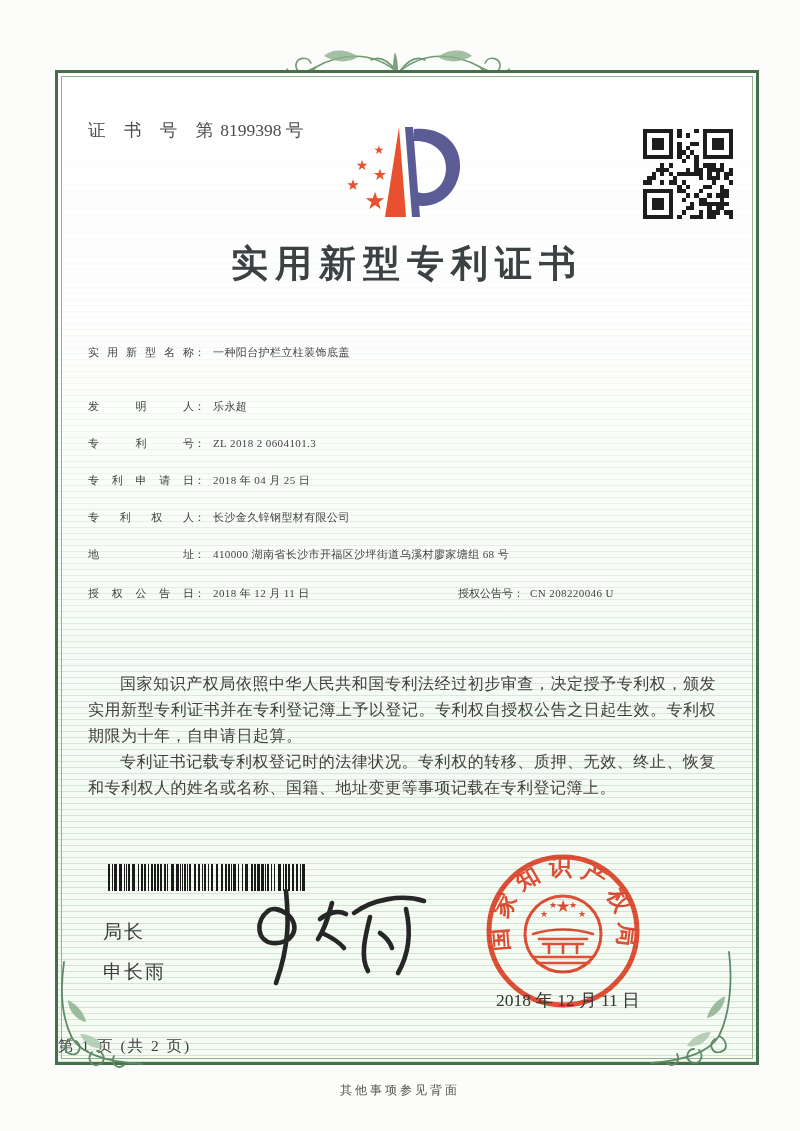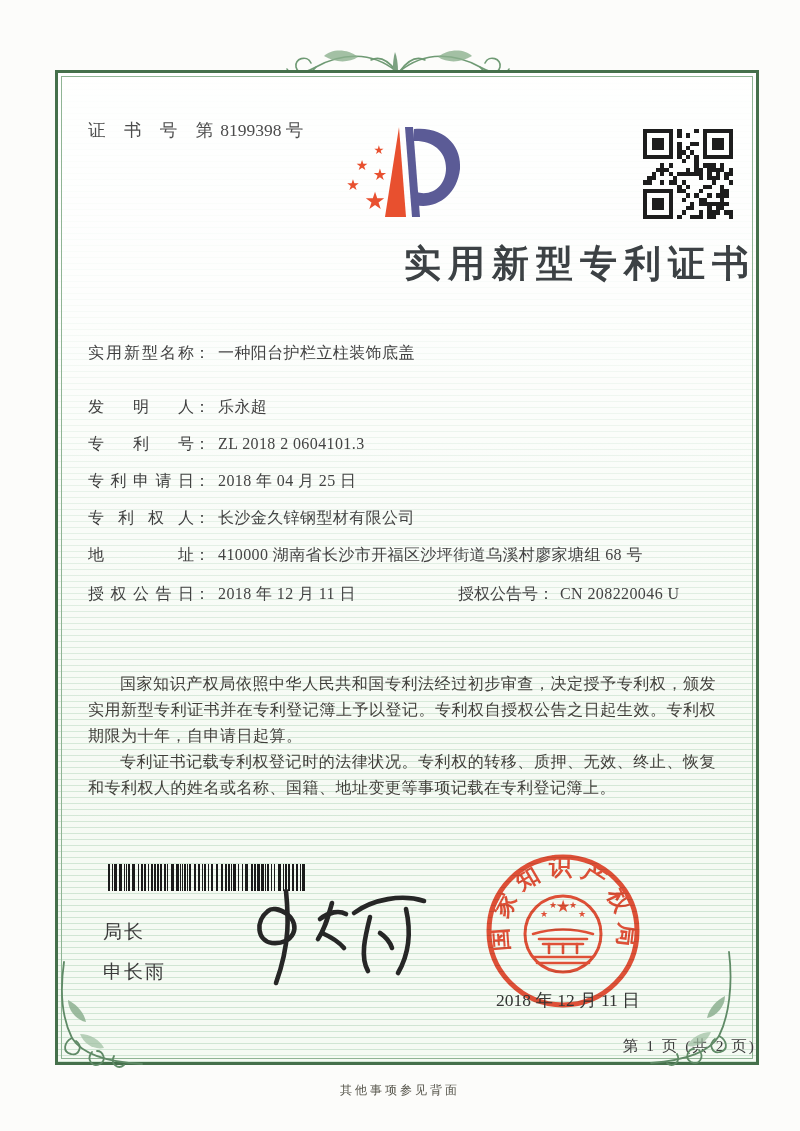--- a/index.html
+++ b/index.html
@@ -26,25 +26,25 @@
     content:""; position:absolute; inset:3px; border:1px solid #8fb494; pointer-events:none;
   }
   
   .cert-no {
     position:absolute; left:30px; top:45px; font-size:17.5px; color:#4c4c4c;
   }
   .cert-no .sp { letter-spacing:7px; }
   .logo { position:absolute; left:277px; top:34px; }
   .qr   { position:absolute; left:585px; top:56px; width:90px; height:90px; }
   .title {
-    position:absolute; top:166px; left:0; width:100%; text-align:right;
+    position:absolute; top:166px; left:0; width:100%; text-align:center;
     font-size:37px; font-weight:bold; letter-spacing:7px; color:#3c4144;font-family:Liberation Serif, serif;
   }
   
-  .fields { position:absolute; left:30px; top:268px; right:26px; font-size:16px; color:#434343; }
+  .fields { position:absolute; left:30px; top:268px; right:26px; font-size:11px; color:#434343; }
   .row { line-height:23px; margin-bottom:14px; position:relative; white-space:nowrap; }
   .row.first { margin-bottom:31px; }
   .row.addr  { margin-bottom:16px; white-space:normal; }
   .lbl {
     display:inline-block; width:106px; text-align:justify; text-align-last:justify;
     vertical-align:top; color:#3f3f3f;
   }
   .val { margin-left:8px; letter-spacing:.4px; }
   .addr .val { display:inline-block; width:458px; vertical-align:top; white-space:normal; }
   .pair2 { position:absolute; left:370px; top:0; }
@@ -59,21 +59,21 @@
   .barcode { position:absolute; left:50px; top:791px; width:200px; height:27px; }
   .signatory {
     position:absolute; left:45px; top:846px;
     font-family:Liberation Sans, sans-serif;
     font-size:19px; color:#3a3a3a; letter-spacing:2px;
   }
   .signatory div { margin-bottom:14px; }
   .signature { position:absolute; left:150px; top:808px; }
   .seal { position:absolute; left:415px; top:773px; mix-blend-mode:multiply; }
   .pageinfo {
-    position:absolute; top:963px; left:0; width:100%; text-align:right;
+    position:absolute; top:963px; left:0; width:100%; text-align:left;
     font-size:15.5px; color:#3e3e3e; letter-spacing:2px;
   }
   
   .back-note {
     position:absolute; top:1082px; left:0; width:100%; text-align:center;
     font-size:12px; color:#56554b; letter-spacing:3px;
   }
   .ornament-top { position:absolute; left:283px; top:44px; }
   .flourish-bl { position:absolute; left:58px;  top:960px; }
   .flourish-br { position:absolute; left:645px; top:950px; }

